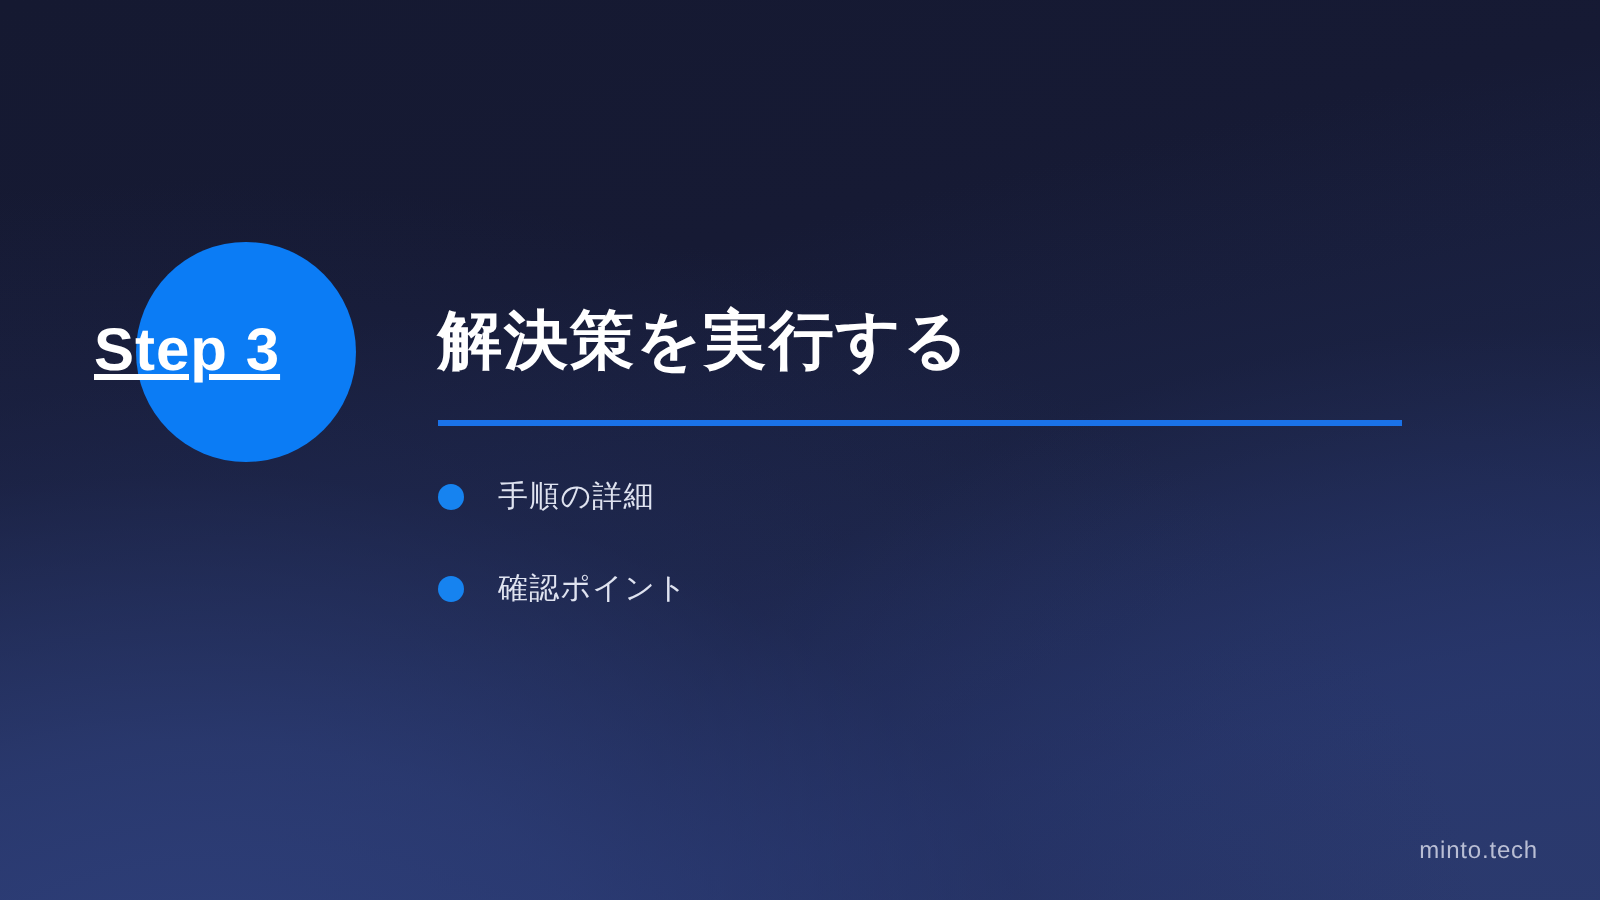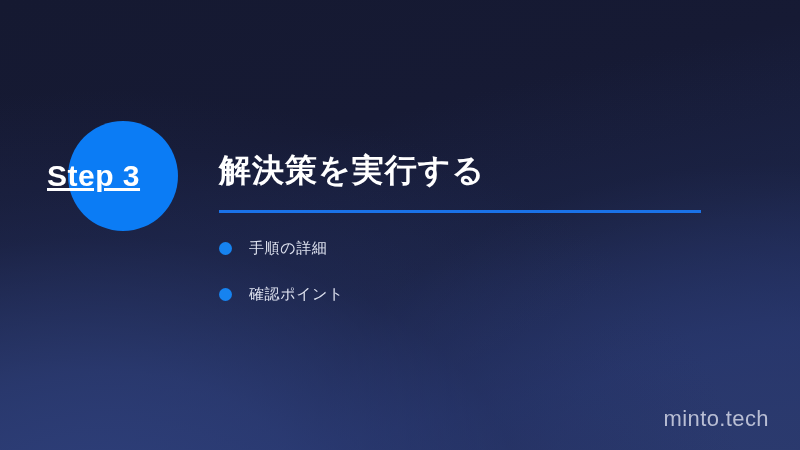--- a/index.html
+++ b/index.html
@@ -98,21 +98,21 @@
     color: #dfe3f0;
     letter-spacing: 0.6px;
     white-space: nowrap;
   }
 
   
   #footer-brand {
     position: absolute;
     right: 31px;
     bottom: 18px;
-    font-size: 22px;
+    font-size: 12px;
     color: #b9bed4;
     letter-spacing: 0.4px;
   }
 </style>
 </head>
 <body>
 
 <div id="slide">
 
   <div id="step-circle"></div>

